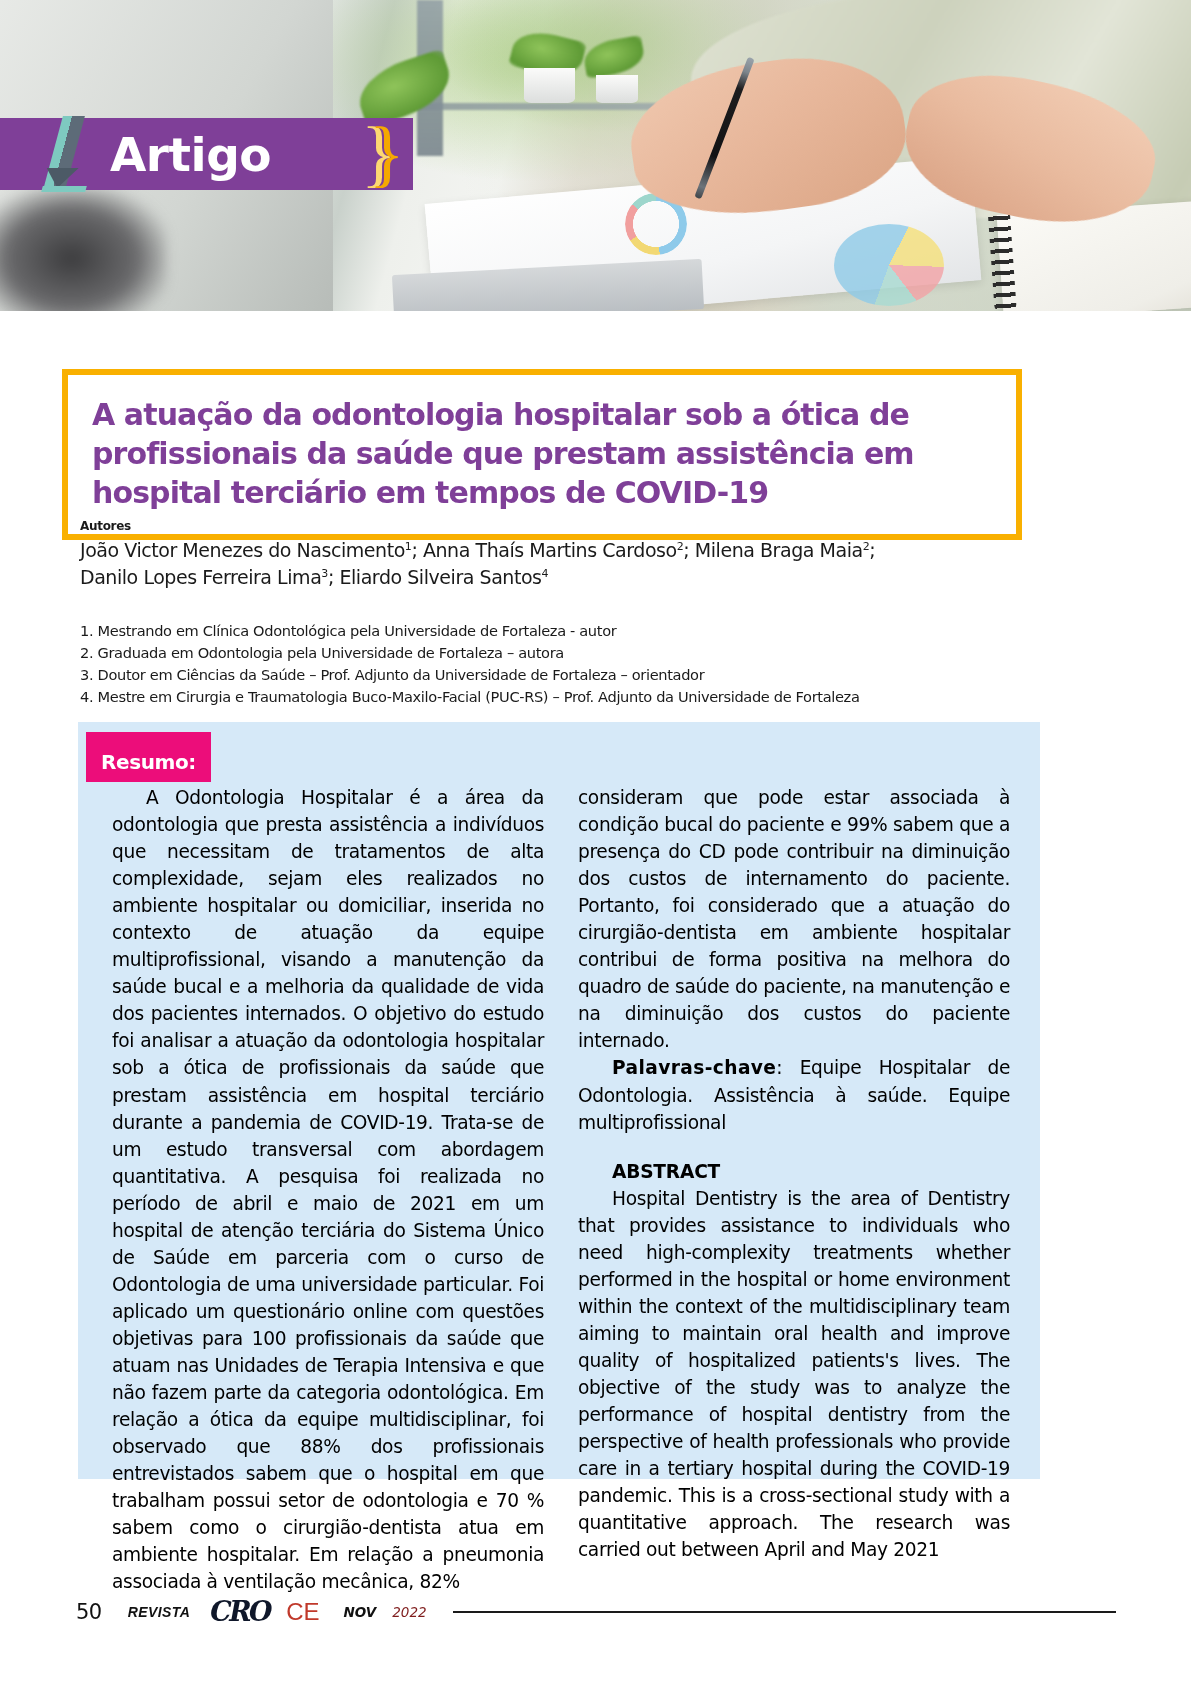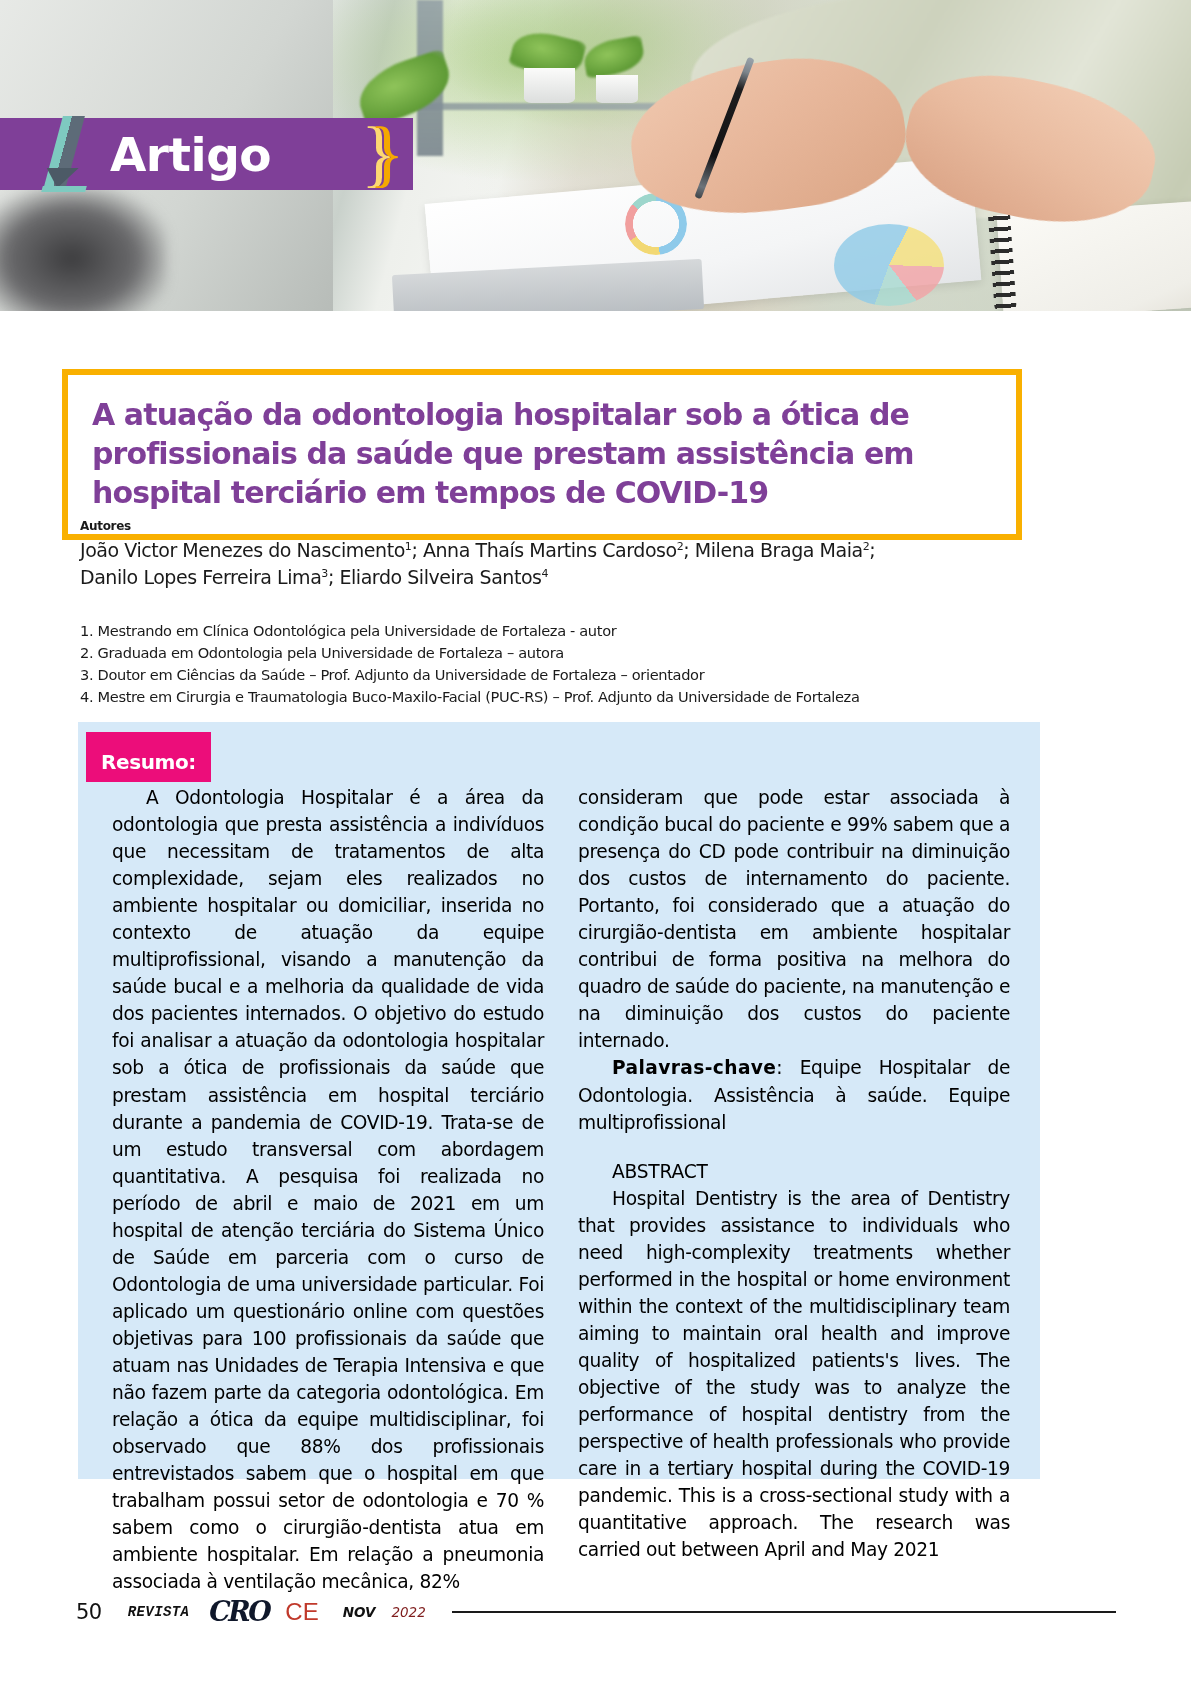--- a/index.html
+++ b/index.html
@@ -343,21 +343,21 @@
     text-align: justify;
     font-family: "DejaVu Sans", sans-serif;
     letter-spacing: -0.35px;
     -webkit-hyphens: none;
     hyphens: none;
   }
   .col p { margin: 0; }
   .col p.indent { text-indent: 34px; }
   .col .kw-label { font-weight: bold; letter-spacing: 0.4px; }
   .col .abstract-head {
-    font-weight: normal;
+    font-weight: bold;
     font-family: "DejaVu Sans", sans-serif;
     letter-spacing: -0.2px;
     text-indent: 34px;
     margin-top: 22px;
     display: block;
     text-align: left;
   }
 
   
   .footer {
@@ -375,21 +375,21 @@
     color: #111;
     font-family: "DejaVu Sans", sans-serif;
     letter-spacing: -0.5px;
   }
   .footer-revista {
     font-size: 14px;
     font-weight: bold;
     font-style: italic;
     color: #111;
     letter-spacing: 0.4px;
-    font-family: Liberation Mono, monospace;
+    font-family: Liberation Sans, sans-serif;
     margin-left: 14px;
   }
   .footer-logo-cro {
     font-size: 27px;
     font-weight: bold;
     font-style: italic;
     color: #0f172a;
     font-family: "DejaVu Serif", serif;
     letter-spacing: -2.5px;
     margin-left: 8px;

